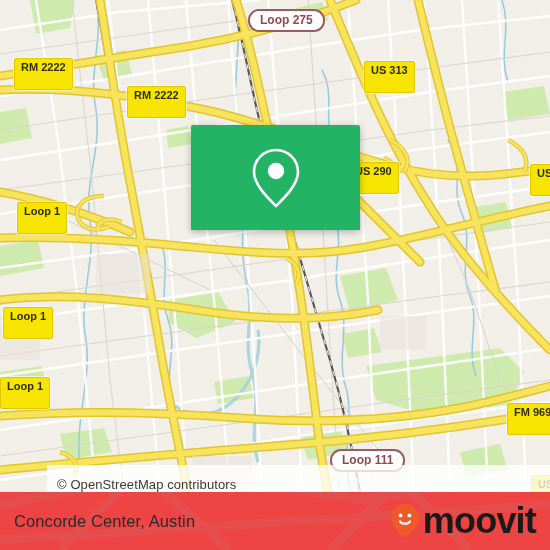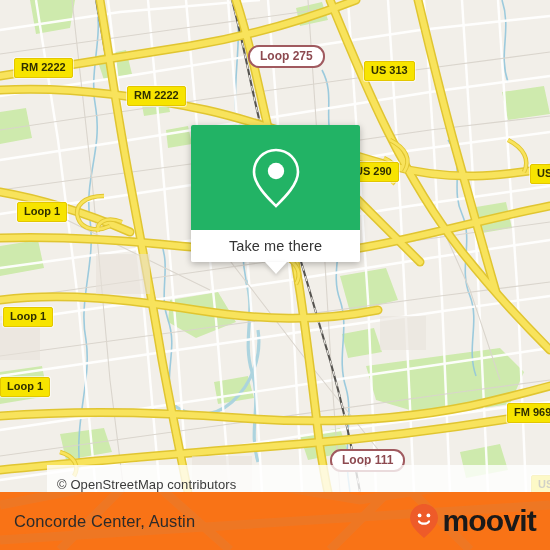--- a/index.html
+++ b/index.html
@@ -32,21 +32,21 @@
     font-family: "Liberation Sans", sans-serif;
     font-weight: bold;
     white-space: nowrap;
     line-height: 1;
   }
   .shield.yellow {
     background: #f7e400;
     border: 1.6px solid #e3c600;
     color: #3d3d00;
     font-size: 11px;
-    padding: 3px 6px 4px 6px;
+    padding: 3px 6px 16px 6px;
     border-radius: 2px;
     box-shadow: 0 0 0 1px rgba(255,255,255,0.55);
     color: #2f2f00;
   }
   .shield.maroon {
     background: #ffffff;
     border: 2px solid #a05a5f;
     color: #8d4a50;
     font-size: 12px;
     padding: 3px 10px 4px 10px;
@@ -113,21 +113,21 @@
     color: #3a3a3a;
     padding-left: 10px;
     letter-spacing: 0.1px;
   }
 
   
   #footer {
     position: absolute;
     left: 0; top: 492px;
     width: 550px; height: 58px;
-    background: #f97316;
+    background: #ef4444;
     overflow: hidden;
     display: flex;
     align-items: center;
     justify-content: space-between;
     padding: 0 14px 0 14px;
   }
   #footer-watermark {
     position: absolute;
     left: 0; top: -492px;
     width: 550px; height: 550px;
@@ -142,21 +142,21 @@
     letter-spacing: 0.1px;
   }
   #brand {
     position: relative;
     z-index: 2;
     display: flex;
     align-items: center;
     gap: 3px;
   }
   #brand-word {
-    font-size: 30px;
+    font-size: 36px;
     font-weight: bold;
     color: #1a1a1a;
     letter-spacing: -0.8px;
     line-height: 1;
   }
 </style>
 </head>
 <body>
 
 <div id="app">
@@ -303,44 +303,40 @@
           <rect x="96" y="254" width="54" height="40"></rect>
           <rect x="380" y="316" width="46" height="34"></rect>
           <rect x="192" y="456" width="60" height="36"></rect>
         </g>
       </g>
     </svg>
 
     <div id="shield-layer">
         <div class="shield yellow" style="left: 14px; top: 58px;">RM 2222</div>
         <div class="shield yellow" style="left: 127px; top: 86px;">RM 2222</div>
-        <div class="shield maroon" style="left: 248px; top: 9px; margin-top: 36px;">Loop 275</div>
+        <div class="shield maroon" style="left: 248px; top: 9px;">Loop 275</div>
         <div class="shield yellow" style="left: 364px; top: 61px;">US 313</div>
         <div class="shield yellow" style="left: 348px; top: 162px;">US 290</div>
         <div class="shield yellow" style="left: 530px; top: 164px;">US</div>
         <div class="shield yellow" style="left: 17px; top: 202px;">Loop 1</div>
         <div class="shield yellow" style="left: 3px; top: 307px;">Loop 1</div>
         <div class="shield yellow" style="left: 0px; top: 377px;">Loop 1</div>
         <div class="shield yellow" style="left: 459px; top: 403px; margin-left: 48px;">FM 969</div>
         <div class="shield maroon" style="left: 330px; top: 449px;">Loop 111</div>
         <div class="shield yellow" style="left: 531px; top: 475px;">US</div>
       </div>
   </div>
 
   <div id="info-card">
     <div id="card-green">
       <svg width="52" height="62" viewBox="0 0 52 62">
         <path d="M26 3 C13.8 3 4 12.8 4 25 C4 38 19 52 26 59 C33 52 48 38 48 25 C48 12.8 38.2 3 26 3 Z" fill="none" stroke="#ffffff" stroke-width="2.6"></path>
         <circle cx="26" cy="24" r="8.2" fill="#ffffff"></circle>
       </svg>
     </div>
-    <div id="card-footer">
-      <span id="card-cta">Take me there</span>
-      <div id="card-tail"></div>
-    </div>
   </div>
 
   <div id="attribution">
     <span id="attribution-text">© OpenStreetMap contributors</span>
   </div>
 
   <div id="footer">
     <svg id="footer-watermark" viewBox="0 0 550 550">
       <g stroke="#9a9a9a" fill="none" stroke-width="9">
         <path d="M0 505 L180 470 L360 500 L550 470"></path>

